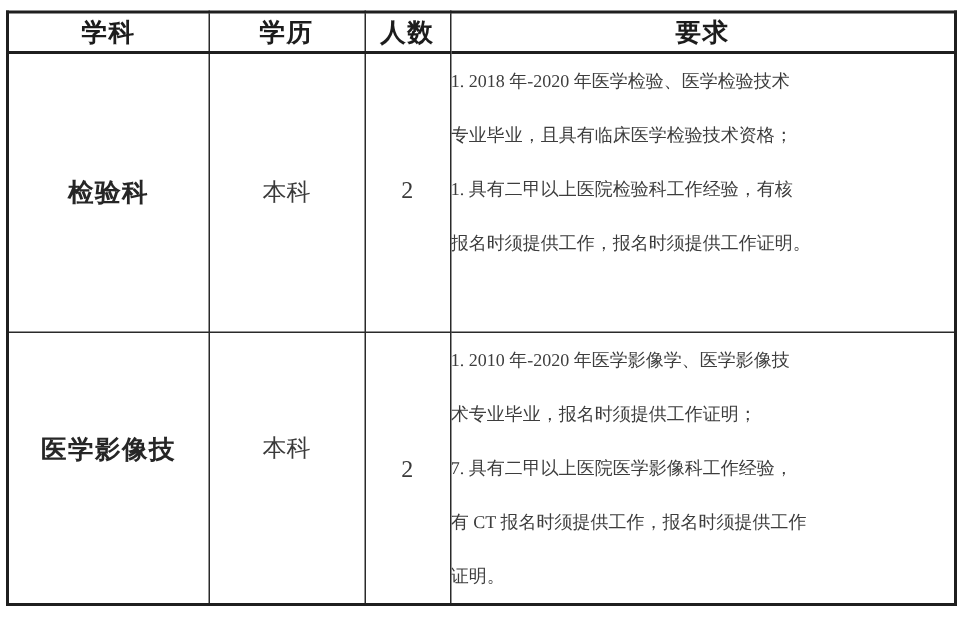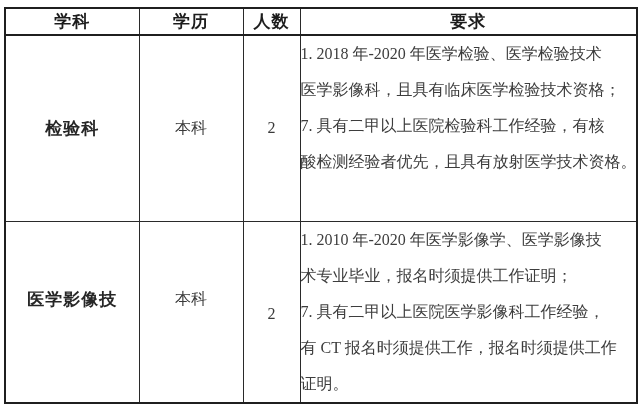--- a/index.html
+++ b/index.html
@@ -59,21 +59,21 @@
     font-size: 17px;
     letter-spacing: 1px;
   }
   .lift { position: relative; top: -12px; display: inline-block; }
   .sink { position: relative; top: 2px; display: inline-block; }
   td.cell-req {
     vertical-align: top;
     text-align: left;
     padding: 5px 2px 0 4px;
     color: #3d3d3d;
-    font-size: 16px;
+    font-size: 12px;
   }
   .req-line {
     line-height: 36px;
     white-space: nowrap;
   }
 </style>
 </head>
 <body>
 
 <div class="page">
@@ -92,23 +92,23 @@
         <th>要求</th>
       </tr>
     </thead>
     <tbody>
       <tr class="data-row-1">
         <td class="cell-center cell-subject">检验科</td>
         <td class="cell-center">本科</td>
         <td class="cell-center">2</td>
         <td class="cell-req">
           <div class="req-line">1. 2018 年-2020 年医学检验、医学检验技术</div>
-          <div class="req-line">医学影像科，且具有临床医学检验技术资格；</div>
-          <div class="req-line">7. 具有二甲以上医院检验科工作经验，有核</div>
-          <div class="req-line">酸检测经验者优先，且具有放射医学技术资格。</div>
+          <div class="req-line">专业毕业，且具有临床医学检验技术资格；</div>
+          <div class="req-line">1. 具有二甲以上医院检验科工作经验，有核</div>
+          <div class="req-line">报名时须提供工作，报名时须提供工作证明。</div>
         </td>
       </tr>
       <tr class="data-row-2">
         <td class="cell-center cell-subject">
           <span class="lift">医学影像技</span>
         </td>
         <td class="cell-center">
           <span class="lift">本科</span>
         </td>
         <td class="cell-center">

